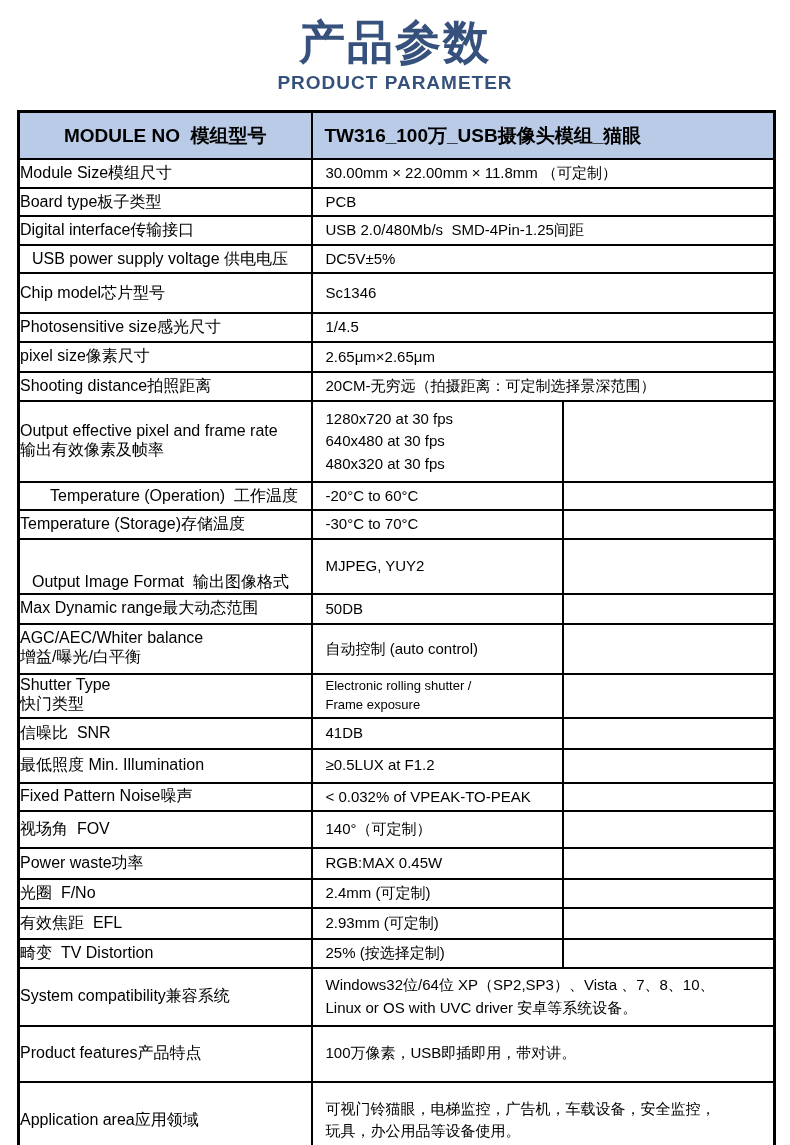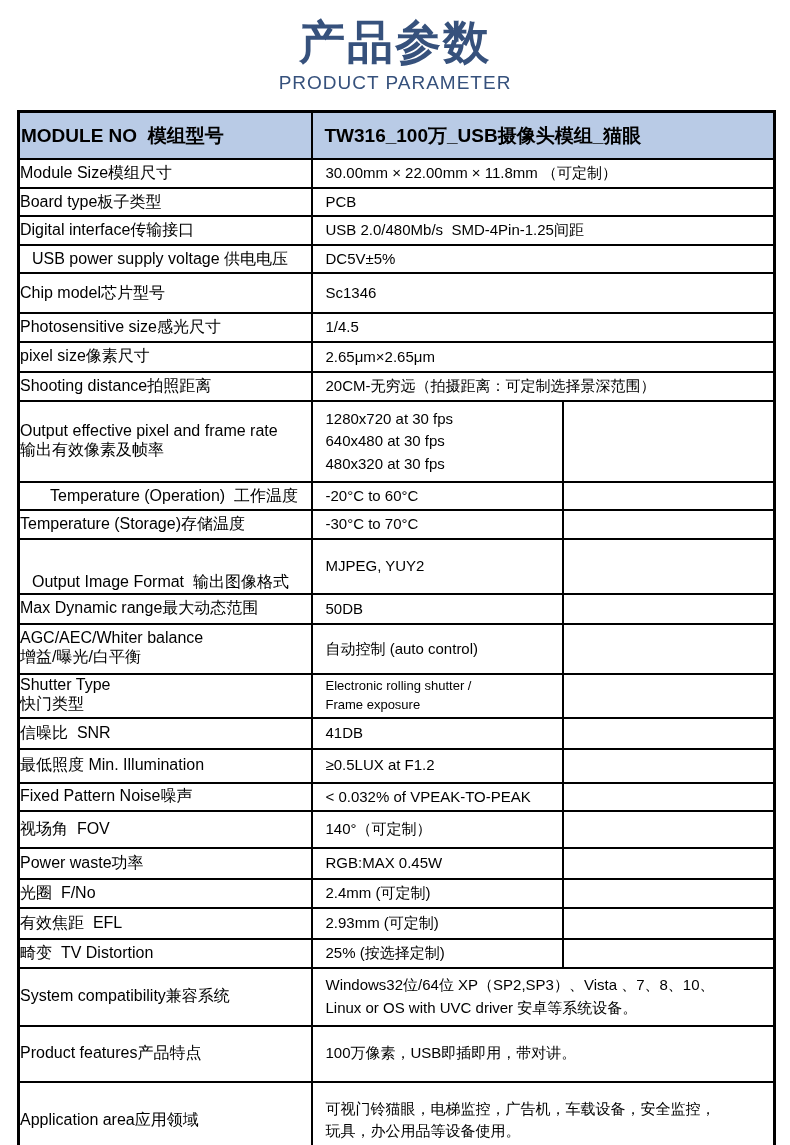--- a/index.html
+++ b/index.html
@@ -10,41 +10,41 @@
     -webkit-font-smoothing:antialiased;
   }
   
   .title-wrap{padding-top:16px;text-align:center;}
   .title-zh{
     font-size:46px;font-weight:700;line-height:1.15;
     color:var(--title-color,#36517c);
     letter-spacing:2px;
   }
   .title-en{
-    margin-top:3px;font-size:19px;font-weight:400;
+    margin-top:3px;font-size:19px;font-weight:700;
     color:var(--title-color,#36517c);
     letter-spacing:1px;
   }
   
   .tbl-wrap{margin:16px 16px 0 17px;}
   table.spec{
     width:756px;border-collapse:collapse;table-layout:fixed;
     border:3px solid #000;
   }
   table.spec td{
     border:2px solid #000;
     overflow:hidden;
     vertical-align:middle;
     white-space:pre-wrap;
   }
   tr.hdr td{
     background:var(--hdr-bg,#b9cbe6);
     font-weight:700;font-size:19px;
   }
-  td.hdr-left{text-align:left;}
+  td.hdr-left{text-align:center;}
   td.hdr-right{padding-left:12px;}
   
   td.lblcell{padding:0;}
   td.lblcell > .inner{width:100%;height:100%;box-sizing:border-box;}
   
   td.val{font-size:15px;padding:2px 8px 2px 13px;line-height:1.5;}
   td.val.small{font-size:13px;line-height:1.45;}
   td.extra{background:#fff;}
 </style>
 </head>

